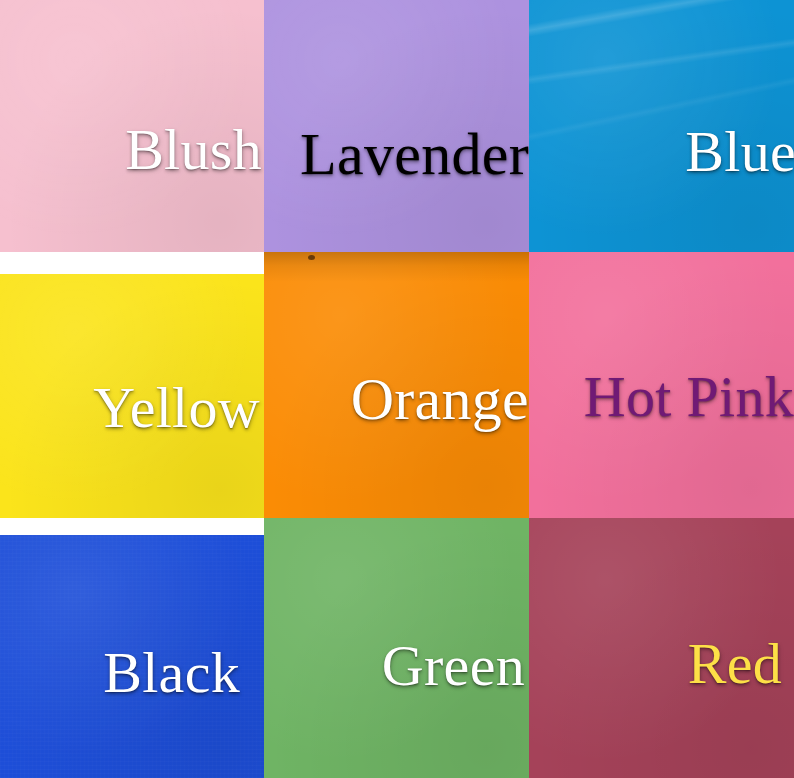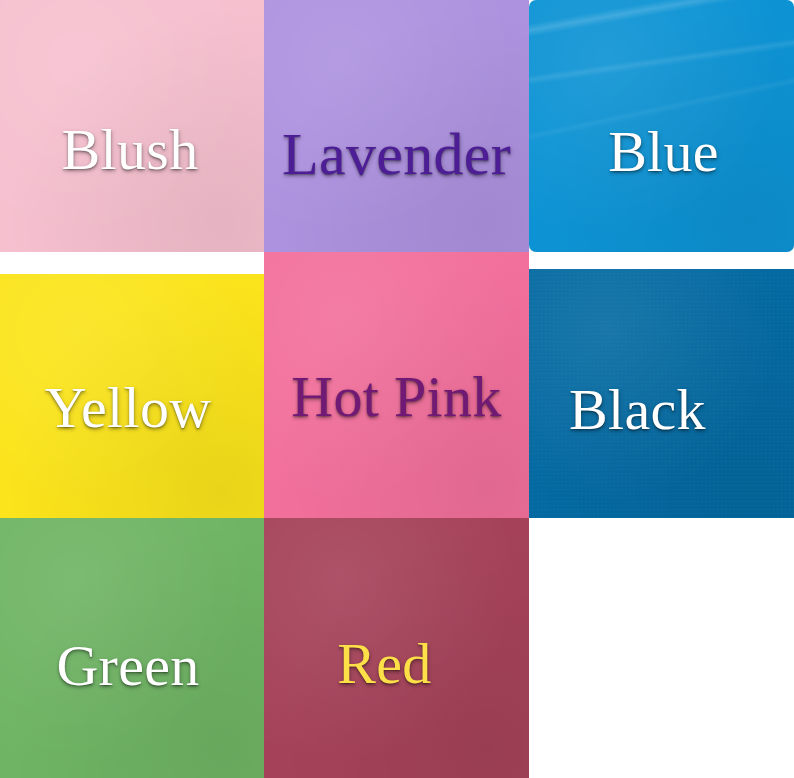--- a/index.html
+++ b/index.html
@@ -21,21 +21,21 @@
     display: grid;
     grid-template-columns: 264px 265px 265px;
     grid-template-rows: 252px 266px 260px;
   }
 
   .swatch {
     position: relative;
     overflow: hidden;
     display: flex;
     align-items: center;
-    justify-content: center;
+    justify-content: flex-end;
   }
 
   
   .swatch::before {
     content: "";
     position: absolute;
     inset: -10%;
     pointer-events: none;
     background:
       radial-gradient(ellipse at 32% 28%, rgba(255,255,255,0.085) 0%, rgba(255,255,255,0) 58%),
@@ -123,38 +123,43 @@
 </head>
 <body>
 
 <div id="swatch-grid">
 
   <div class="swatch cell-blush" style="background-color: rgb(246, 192, 207);">
     <span class="swatch-label" style="color: rgb(255, 255, 255);">Blush</span>
   </div>
 
   <div class="swatch cell-lavender" style="background-color: rgb(173, 146, 223);">
-    <span class="swatch-label" style="color: #4c1d95;">Lavender</span>
+    <span class="swatch-label" style="color: #000000;">Lavender</span>
   </div>
 
-  <div class="swatch cell-blue" style="background-color: rgb(13, 147, 212); border-radius: 7px;">
+  <div class="swatch cell-blue" style="background-color: rgb(13, 147, 212);">
     <span class="texture-creases"></span>
     <span class="swatch-label" style="color: rgb(255, 255, 255);">Blue</span>
   </div>
 
   <div class="swatch cell-yellow" style="background-color: rgb(251, 228, 27); margin-top: 22px;">
     <span class="swatch-label" style="color: rgb(255, 255, 255);">Yellow</span>
   </div>
 
+  <div class="swatch cell-orange" style="background-color: rgb(251, 140, 5);">
+    <span class="texture-topshade"></span>
+    <span class="texture-speck"></span>
+    <span class="swatch-label" style="color: rgb(255, 255, 255);">Orange</span>
+  </div>
 
   <div class="swatch cell-hotpink" style="background-color: rgb(242, 112, 156);">
     <span class="swatch-label" style="color: #701a75;">Hot Pink</span>
   </div>
 
-  <div class="swatch cell-black" style="background-color: #0369a1; margin-top: 17px;">
+  <div class="swatch cell-black" style="background-color: #1d4ed8; margin-top: 17px;">
     <span class="texture-weave"></span>
     <span class="swatch-label" style="color: rgb(255, 255, 255);">Black</span>
   </div>
 
   <div class="swatch cell-green" style="background-color: rgb(111, 180, 100);">
     <span class="swatch-label" style="color: rgb(255, 255, 255);">Green</span>
   </div>
 
   <div class="swatch cell-red" style="background-color: rgb(165, 66, 89);">
     <span class="swatch-label" style="color: #fde047;">Red</span>

